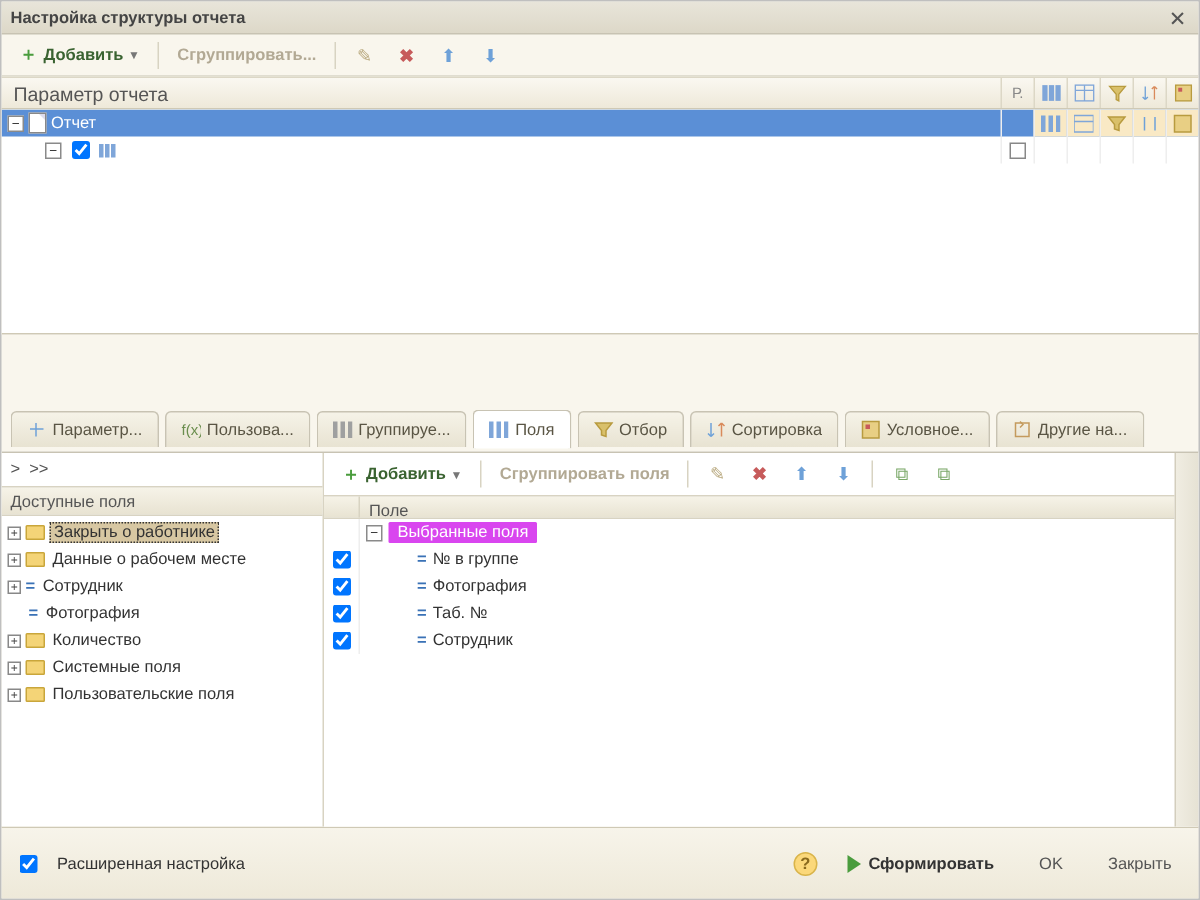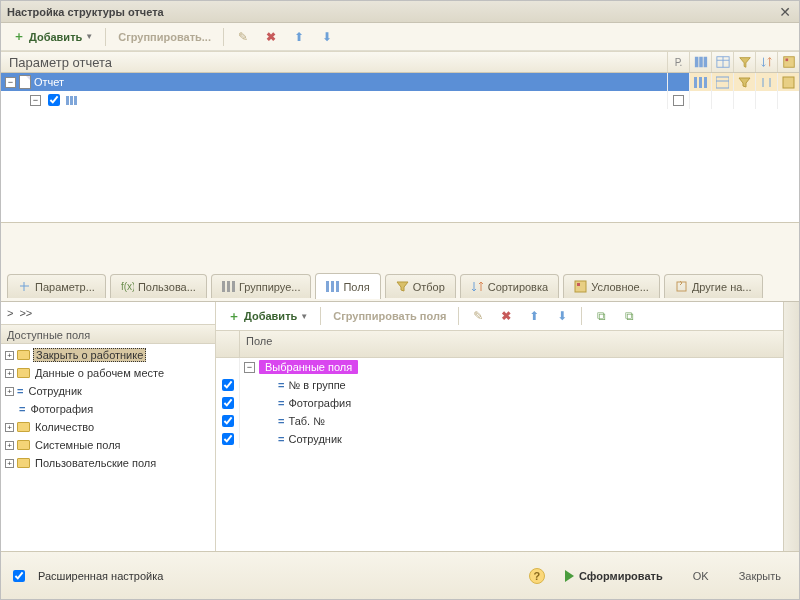--- a/index.html
+++ b/index.html
@@ -51,21 +51,21 @@
   .avail-tree { flex:1; overflow:auto; padding:2px 0; }
   .av-row { display:flex; align-items:center; height:18px; padding-left:4px; gap:3px; cursor:pointer; }
   .av-row .tog2 { width:9px; height:9px; border:1px solid #888; font-size:8px; line-height:8px; text-align:center; color:#444; }
   .av-row .spacer9 { width:11px; }
   .folder { width:13px; height:10px; background:#f4d477; border:1px solid #c9a63b; border-radius:1px; }
   .blue-eq { color:#3a72b6; font-weight:bold; }
   .av-label { padding:0 2px; }
   .av-label.hl { background:#d7c7a2; border:1px dotted #333; }
   .right-pane { flex:1; display:flex; flex-direction:column; }
   .right-toolbar { height:28px; display:flex; align-items:center; padding:2px 6px; gap:4px; }
-  .field-head { height:28px; background:linear-gradient(#f6f3e8,#e8e3d2); border-top:1px solid #d8d3c2; border-bottom:1px solid #d8d3c2; display:flex; }
+  .field-head { height:16px; background:linear-gradient(#f6f3e8,#e8e3d2); border-top:1px solid #d8d3c2; border-bottom:1px solid #d8d3c2; display:flex; }
   .field-head .chkcol { width:24px; border-right:1px solid #d8d3c2; }
   .field-head .fcol { flex:1; padding-left:6px; line-height:20px; color:#555;}
   .field-list { flex:1; overflow:auto; background:#fff; }
   .f-row { display:flex; align-items:center; height:18px; }
   .f-chk { width:24px; display:flex; align-items:center; justify-content:center; border-right:1px solid #eee; height:100%; }
   .f-main { flex:1; display:flex; align-items:center; gap:4px; padding-left:4px; }
   .f-row.group .f-main { padding-left:4px; }
   .pill { background:#d946ef; color:#fff; padding:1px 6px; border-radius:1px; }
   .footer { height:48px; border-top:1px solid #cfc9b5; display:flex; align-items:center; padding:0 8px; gap:10px; background:linear-gradient(#f7f4ea,#eee9d9); }
   .footer .spacer { flex:1; }

